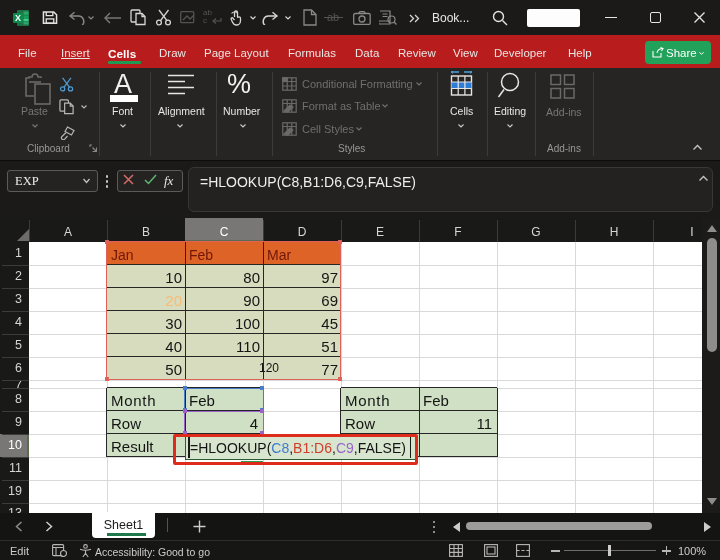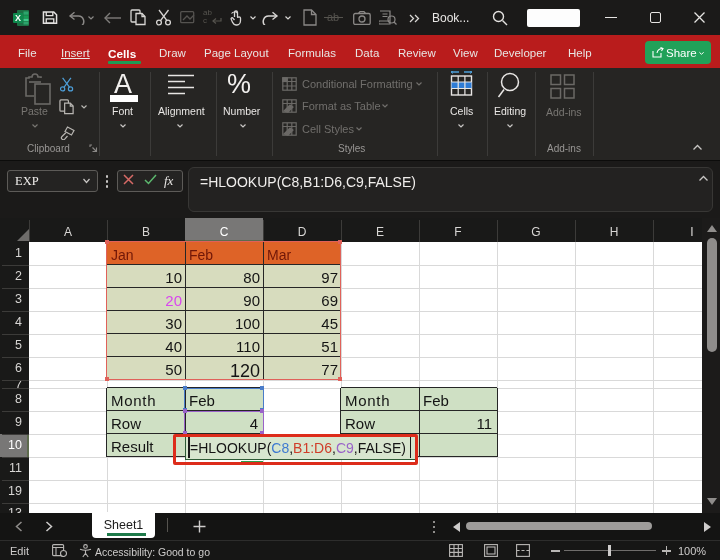--- a/index.html
+++ b/index.html
@@ -415,31 +415,31 @@
     <div class="abs" style="left:107px;top:115px;width:234px;height:1px;background:#262626;"></div>
     <div class="abs" style="left:107px;top:138px;width:234px;height:1px;background:#262626;"></div>
 
     <div class="txt" style="left:111px;top:28.5px;font-size:14px;color:#701708;">Jan</div>
     <div class="txt" style="left:189px;top:28.5px;font-size:14px;color:#701708;">Feb</div>
     <div class="txt" style="left:267px;top:28.5px;font-size:14px;color:#701708;">Mar</div>
 
     <div class="txt" style="left:107px;top:51px;width:75px;text-align:right;font-size:15px;color:#141414;">10</div>
     <div class="txt" style="left:185px;top:51px;width:75px;text-align:right;font-size:15px;color:#141414;">80</div>
     <div class="txt" style="left:263px;top:51px;width:75px;text-align:right;font-size:15px;color:#141414;">97</div>
-    <div class="txt" style="left:107px;top:74px;width:75px;text-align:right;font-size:15px;color:#d946ef;">20</div>
+    <div class="txt" style="left:107px;top:74px;width:75px;text-align:right;font-size:15px;color:#fdba74;">20</div>
     <div class="txt" style="left:185px;top:74px;width:75px;text-align:right;font-size:15px;color:#141414;">90</div>
     <div class="txt" style="left:263px;top:74px;width:75px;text-align:right;font-size:15px;color:#141414;">69</div>
     <div class="txt" style="left:107px;top:97px;width:75px;text-align:right;font-size:15px;color:#141414;">30</div>
     <div class="txt" style="left:185px;top:97px;width:75px;text-align:right;font-size:15px;color:#141414;">100</div>
     <div class="txt" style="left:263px;top:97px;width:75px;text-align:right;font-size:15px;color:#141414;">45</div>
     <div class="txt" style="left:107px;top:120px;width:75px;text-align:right;font-size:15px;color:#141414;">40</div>
     <div class="txt" style="left:185px;top:120px;width:75px;text-align:right;font-size:15px;color:#141414;">110</div>
     <div class="txt" style="left:263px;top:120px;width:75px;text-align:right;font-size:15px;color:#141414;">51</div>
     <div class="txt" style="left:107px;top:143px;width:75px;text-align:right;font-size:15px;color:#141414;">50</div>
-    <div class="txt" style="left:185px;top:143px;width:75px;text-align:right;font-size:18px;color:#141414;">120</div>
+    <div class="txt" style="left:185px;top:143px;width:75px;text-align:right;font-size:12px;color:#141414;padding-left:19px;">120</div>
     <div class="txt" style="left:263px;top:143px;width:75px;text-align:right;font-size:15px;color:#141414;">77</div>
 
     <div class="abs" style="left:106px;top:23px;width:233px;height:137px;border:1.5px solid #e0615a;"></div>
     <div class="abs" style="left:104.5px;top:21.5px;width:4px;height:4px;background:#e0615a;"></div>
     <div class="abs" style="left:337.5px;top:21.5px;width:4px;height:4px;background:#e0615a;"></div>
     <div class="abs" style="left:104.5px;top:158.5px;width:4px;height:4px;background:#e0615a;"></div>
     <div class="abs" style="left:337.5px;top:158.5px;width:4px;height:4px;background:#e0615a;"></div>
 
     <div class="abs" style="left:107px;top:170px;width:156px;height:69px;background:#cfe0c4;"></div>
     <div class="abs" style="left:185px;top:170px;width:1px;height:69px;background:#262626;"></div>

